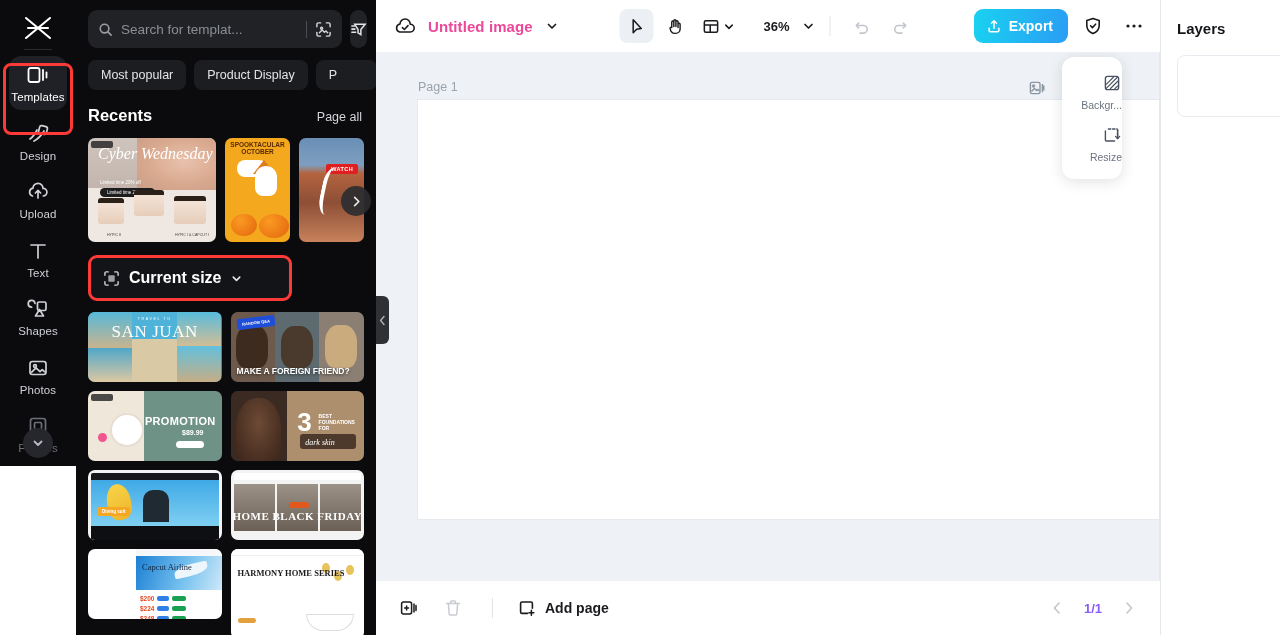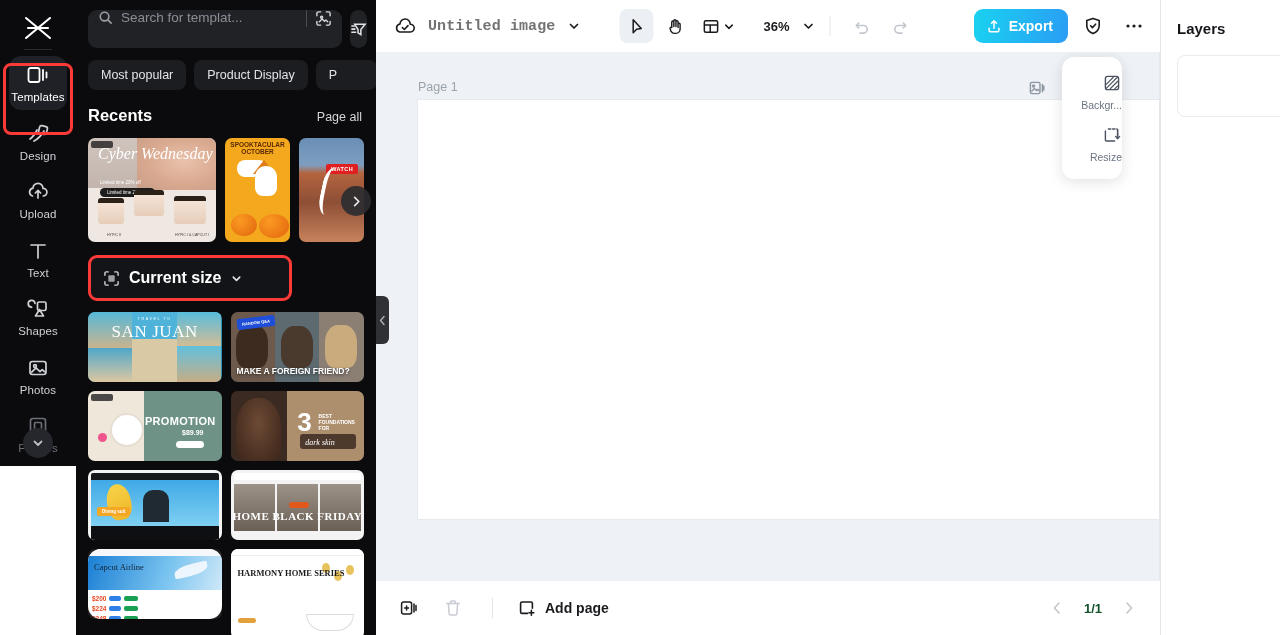--- a/index.html
+++ b/index.html
@@ -41,21 +41,21 @@
   }
 
   
   .panel {
     width: 300px; flex: 0 0 300px; height: 635px; background: #0b0b0d;
     position: relative; overflow: hidden;
   }
   .panel-top { padding: 10px 12px 0 12px; display: flex; gap: 8px; align-items: center; }
   .search {
     flex: 1; height: 38px; background: #202226; border-radius: 9px;
-    display: flex; align-items: flex-start; padding: 0 10px; gap: 8px; cursor: text;
+    display: flex; align-items: center; padding: 0 10px; gap: 8px; cursor: text;
   }
   .search input {
     flex: 1; background: transparent; border: 0; outline: 0;
     color: #e7e8ea; font-size: 13.5px; font-family: "Liberation Sans", sans-serif;
   }
   .search input::placeholder { color: #8b8e95; }
   .search-div { width: 1px; height: 17px; background: #4a4d54; }
   .filter-btn {
     width: 38px; height: 38px; background: #202226; border-radius: 9px;
     display: flex; align-items: center; justify-content: center; cursor: pointer;
@@ -180,21 +180,21 @@
   .a-web .foot { height:16px; background:#0d0f12; }
 
   .a-home { background:#f3f3f3; border-radius:5px; padding:3px; position:relative;}
   .a-home .bar { height:7px; background:#fff; border-radius:2px; }
   .a-home .cols { display:flex; gap:2px; height:47px; margin-top:4px;}
   .a-home .col { flex:1; background:linear-gradient(180deg,#9d9287,#6a6056); }
   .a-home .bf { position:absolute; left:0; right:0; top:40px; text-align:center; color:#fff;
      font-family:"Liberation Serif",serif; font-size:11px; font-weight:bold; letter-spacing:.5px;}
   .a-home .btnr { position:absolute; left:44%; top:32px; background:#e2581c; width:20px;height:6px;border-radius:3px;}
 
-  .a-air { background:#fff; border-radius:13px; overflow:hidden;}
+  .a-air { background:#fff; border-radius:5px; overflow:hidden;padding-left:48px;}
   .a-air .tp { height:7px; background:#f5f7fa; }
   .a-air .hero2 { height:34px; background: linear-gradient(110deg,#1b7fd4,#7cc5f0 60%,#cfe8f8); position:relative;}
   .a-air .plane { position:absolute; right:14px; top:8px; width:34px; height:12px;
      background:#eef6fd; border-radius:60% 10% 60% 10%; transform: rotate(-12deg);}
   .a-air .ttl { position:absolute; left:6px; top:6px; font-family:"Liberation Serif",serif;
      font-size:8.5px; color:#11243a;}
   .a-air .rows { padding:2px 4px; }
   .a-air .r { display:flex; align-items:center; gap:3px; height:8px; margin-top:2px;}
   .a-air .pr { color:#e8481f; font-weight:bold; font-size:6.5px; }
   .a-air .gb { width:14px;height:5px;background:#1aa053;border-radius:2px;}
@@ -216,21 +216,21 @@
     display: flex; align-items: center; justify-content: center; cursor: pointer;
   }
 
   
   .editor { flex: 1; height: 635px; background: #fff; display: flex; flex-direction: column; position: relative; }
   .topbar {
     height: 52px; flex: 0 0 52px; background: #fff; display: flex; align-items: center;
     padding: 0 12px 0 18px; gap: 0; position: relative; z-index: 20;
   }
   .tb-left { display: flex; align-items: center; gap: 12px; }
-  .doc-title { font-size: 15px; color: #737373; font-weight: bold; letter-spacing: .1px; font-family: Liberation Mono, monospace; }
+  .doc-title { font-size: 15px; color: #ec4899; font-weight: bold; letter-spacing: .1px; }
   .tb-center { position: absolute; left: 50%; transform: translateX(-50%);
     display: flex; align-items: center; gap: 4px; }
   .tool {
     width: 34px; height: 34px; border-radius: 8px; display: flex;
     align-items: center; justify-content: center; cursor: pointer;
   }
   .tool.sel { background: #eceff3; }
   .tool-wide { width: auto; padding: 0 6px; gap: 2px; }
   .zoom-val { font-size: 13px; color: #1b1b1f; font-weight: bold; margin-left: 18px; }
   .vdiv { width: 1px; height: 20px; background: #e2e4e8; margin: 0 10px; }
@@ -264,21 +264,21 @@
   .stage-sep { position:absolute; right: 0; top: 0; bottom: 0; width: 1px; background: #e4e8ec; }
 
   .bottombar {
     height: 55px; flex: 0 0 55px; background: #fff; display: flex; align-items: center;
     padding: 0 16px 0 18px; gap: 0; border-top: 1px solid #edeff2;
   }
   .bb-left { display: flex; align-items: center; gap: 14px; }
   .bb-add { display: flex; align-items: center; gap: 8px; font-size: 14px;
     color: #1b1b1f; font-weight: bold; cursor: pointer; }
   .bb-right { margin-left: auto; display: flex; align-items: center; gap: 12px; }
-  .pg-num { font-size: 13px; color: #14532d; font-weight: bold; }
+  .pg-num { font-size: 13px; color: #8b5cf6; font-weight: bold; }
 
   
   .layers {
     width: 120px; flex: 0 0 120px; height: 635px; background: #fff;
     border-left: 1px solid #e4e8ec; padding: 20px 0 0 16px; position: relative;
   }
   .layers-title { font-size: 15px; font-weight: bold; color: #14161a; }
   .layer-card {
     margin-top: 18px; width: 120px; height: 62px; background: #fff;
     border: 1px solid #e8ecf0; border-radius: 8px; position: relative;

